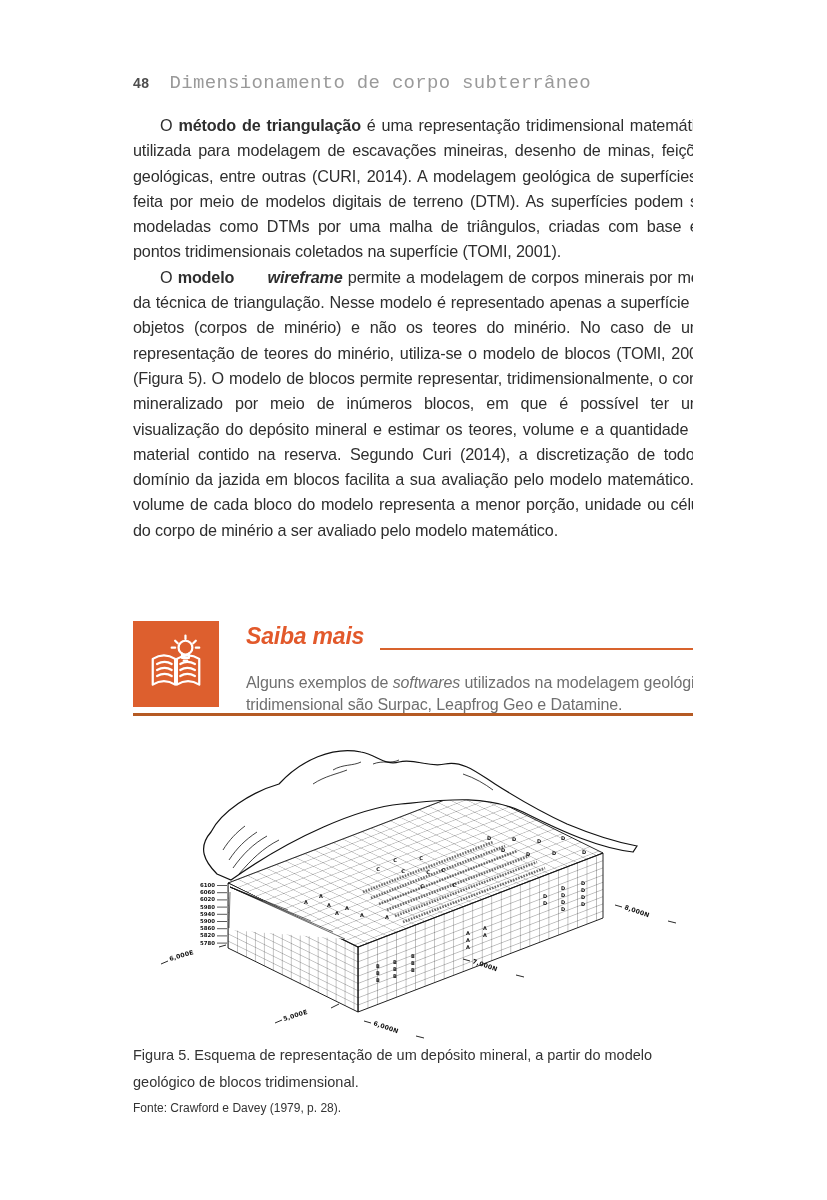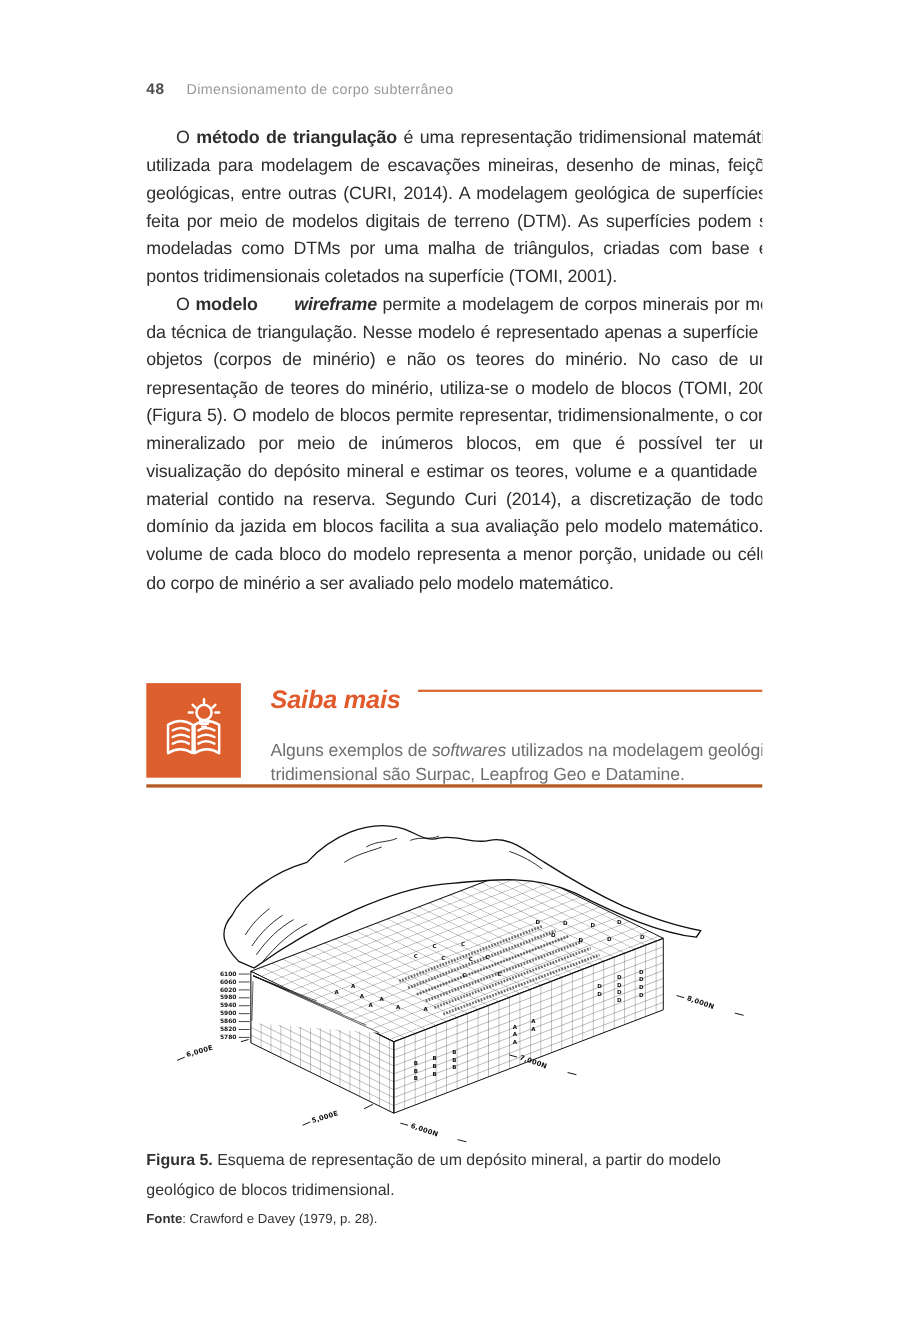--- a/index.html
+++ b/index.html
@@ -6,53 +6,53 @@
   html,body { background:#ffffff; }
   .page {
     position:relative; width:693px; height:1200px; background:#fff;
     font-family:"Liberation Sans", sans-serif; color:#2e2e2e; overflow:hidden;
   }
   .content { position:absolute; left:133px; top:0; width:579px; }
 
   
   .runhead { position:absolute; top:72px; left:0; display:flex; align-items:baseline; gap:20px; }
   .runhead .pagenum { font-size:14px; font-weight:bold; color:#4d4d4d; letter-spacing:.5px; }
-  .runhead .runtitle { font-size:13px; color:#9a9a9a; letter-spacing:.3px; }
+  .runhead .runtitle { font-size:19px; color:#9a9a9a; letter-spacing:.3px;font-family:Liberation Mono, monospace; }
 
   
   .bodytext { position:absolute; top:113px; left:0; width:579px; }
   .bodytext p {
     font-size:16.2px; line-height:25.3px; text-align:justify;
     color:#2e2e2e; letter-spacing:-0.15px;
   }
   .bodytext p.indent { text-indent:27px; }
   .bodytext b { font-weight:bold; }
   .bodytext i { font-style:italic;margin-left:28px; }
 
   
   .callout { position:absolute; top:621px; left:0; width:579px; display:flex; }
   .callout-icon {
     width:86px; height:86px; background:#dd5f2e; flex:0 0 86px;
     display:flex; align-items:center; justify-content:center;
   }
   .callout-body { margin-left:27px; flex:1; padding-top:2px; }
-  .callout-title-row { display:flex; align-items:flex-start; }
+  .callout-title-row { display:flex; align-items:flex-end; }
   .callout-title {
     font-size:23px; font-weight:bold; font-style:italic; color:#e2592b;
     letter-spacing:-0.2px; white-space:nowrap;
   }
   .callout-title-rule { flex:1; height:2px; background:#d8632d; margin-left:16px; margin-top:4px; }
   .callout-text { margin-top:22px; font-size:16px; line-height:21.5px; color:#6f6f6f; letter-spacing:-0.1px; }
   .callout-bottom-rule { position:absolute; top:713px; left:0; width:579px; height:3px; background:#b55a23; }
 
   
   .figure-wrap { position:absolute; top:740px; left:0; width:579px; height:300px; }
   .figure-wrap svg { width:579px; height:300px; display:block; }
   .figcaption { position:absolute; top:1042px; left:0; width:579px; font-size:14.5px; line-height:27px; color:#333; }
-  .figcaption .cap-label, .figcaption .src-label { font-weight:bold; }
+  .figcaption .cap-label, .figcaption .src-label { font-weight:normal; }
   .figcaption .source-line { font-size:12px; line-height:24px; }
 
   
   .elev { font-family:"DejaVu Sans", sans-serif; font-size:5.4px; font-weight:bold; fill:#111; text-anchor:end; }
   .axlab { font-family:"DejaVu Sans", sans-serif; font-size:6.2px; font-weight:bold; fill:#111; letter-spacing:.2px; }
   .blet { font-family:"DejaVu Sans", sans-serif; font-size:5px; font-weight:bold; fill:#111; text-anchor:middle; }
 </style>
 </head>
 <body>
 

